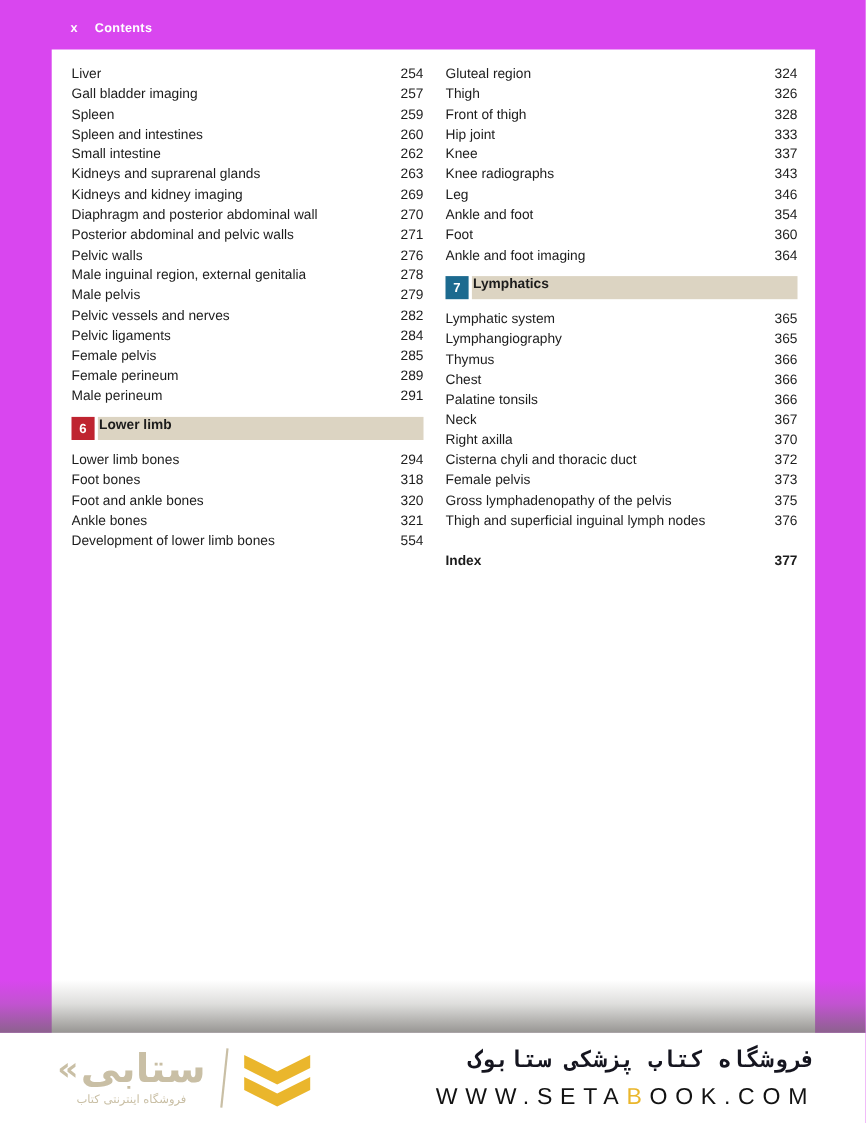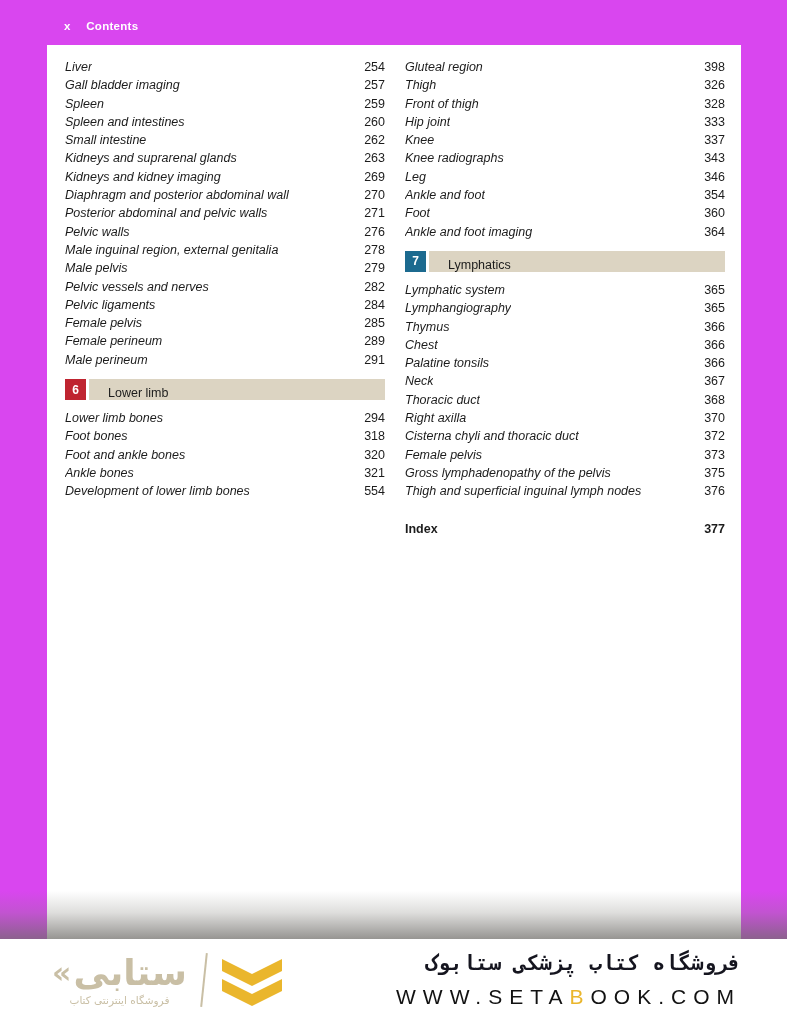--- a/index.html
+++ b/index.html
@@ -11,30 +11,30 @@
   .topbar-inner{position:absolute;left:64px;top:20px;color:#fff;font-size:11.5px;font-weight:bold;letter-spacing:.3px;}
   .topbar-inner .roman{margin-right:12px;}
 
   
   .sheet{position:absolute;left:47px;top:45px;width:694px;height:894px;background:#ffffff;}
   .cols{display:flex;gap:20px;padding:13px 16px 0 18px;}
   .col{flex:1;min-width:0;}
 
   .toc-row{display:flex;justify-content:space-between;align-items:baseline;
            font-size:12.5px;line-height:18.3px;color:#1c1c1c;}
-  .toc-label{white-space:nowrap;overflow:hidden;font-style:italic;}
+  .toc-label{white-space:nowrap;overflow:hidden;}
   .toc-page{margin-left:8px;}
 
   .section-header{display:flex;align-items:stretch;height:21px;margin:10px 0 9px 0;}
   .section-num{width:21px;display:flex;align-items:center;justify-content:center;
                color:#fff;font-weight:bold;font-size:12px;margin-right:3px;flex:0 0 21px;}
   .section-num.red{background:#bf2430;}
   .section-num.blue{background:#1c6a8f;}
-  .section-bar{flex:1;background:#dcd4c2;display:flex;align-items:flex-end;padding-left:19px;
-               font-weight:normal;font-size:12.5px;color:#1c1c1c;}
+  .section-bar{flex:1;background:#dcd4c2;display:flex;align-items:flex-start;padding-left:1px;
+               font-weight:bold;font-size:12.5px;color:#1c1c1c;}
 
   .index-row{display:flex;justify-content:space-between;font-size:12.5px;font-weight:bold;
              color:#1c1c1c;margin-top:19px;line-height:18.3px;}
 
   
   .shadow-band{position:absolute;left:0;top:891px;width:100%;height:48px;
     background:linear-gradient(to bottom,rgba(130,128,120,0) 0%,rgba(125,123,117,.25) 45%,rgba(110,108,104,.72) 100%);}
 
   
   .footer{position:absolute;left:0;top:939px;width:100%;height:82px;background:#ffffff;
@@ -168,21 +168,21 @@
               <span class="toc-label">Development of lower limb bones</span>
               <span class="toc-page">554</span>
             </div>
           </div>
       </div>
 
       <div class="col">
         <div>
             <div class="toc-row">
               <span class="toc-label">Gluteal region</span>
-              <span class="toc-page">398</span>
+              <span class="toc-page">324</span>
             </div>
             <div class="toc-row">
               <span class="toc-label">Thigh</span>
               <span class="toc-page">326</span>
             </div>
             <div class="toc-row">
               <span class="toc-label">Front of thigh</span>
               <span class="toc-page">328</span>
             </div>
             <div class="toc-row">
@@ -237,24 +237,20 @@
               <span class="toc-label">Chest</span>
               <span class="toc-page">366</span>
             </div>
             <div class="toc-row">
               <span class="toc-label">Palatine tonsils</span>
               <span class="toc-page">366</span>
             </div>
             <div class="toc-row">
               <span class="toc-label">Neck</span>
               <span class="toc-page">367</span>
-            </div>
-            <div class="toc-row">
-              <span class="toc-label">Thoracic duct</span>
-              <span class="toc-page">368</span>
             </div>
             <div class="toc-row">
               <span class="toc-label">Right axilla</span>
               <span class="toc-page">370</span>
             </div>
             <div class="toc-row">
               <span class="toc-label">Cisterna chyli and thoracic duct</span>
               <span class="toc-page">372</span>
             </div>
             <div class="toc-row">

